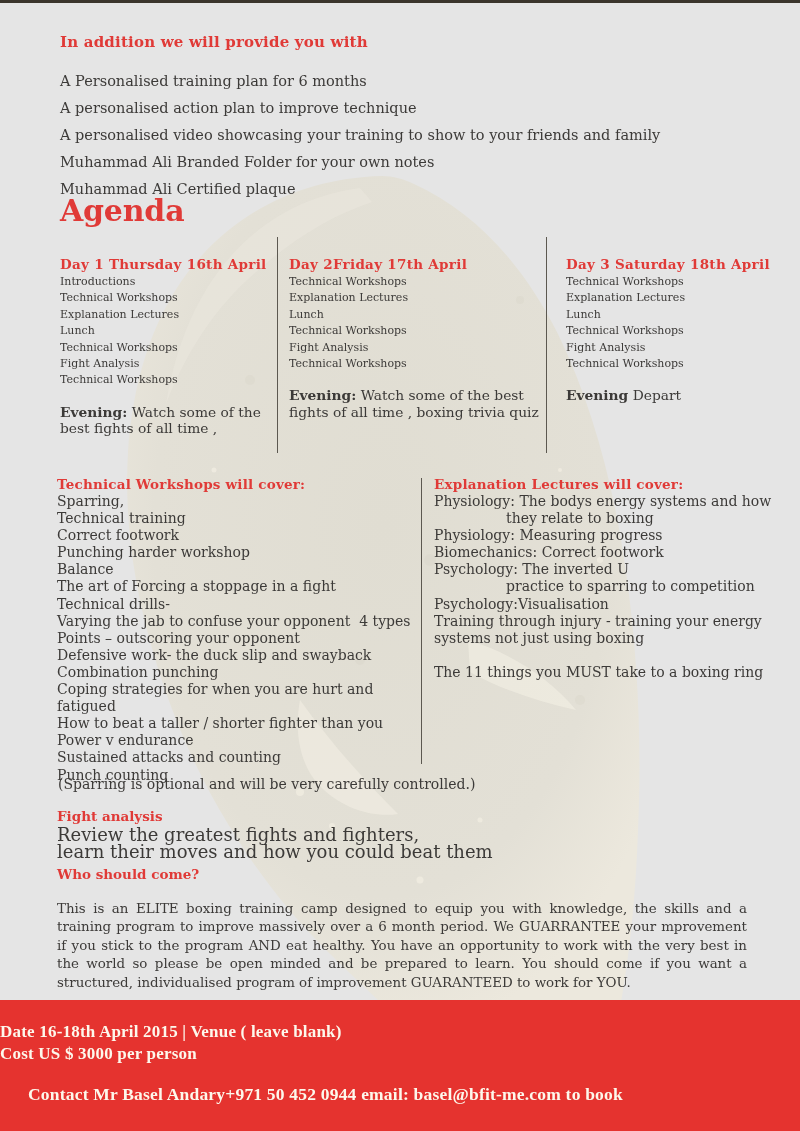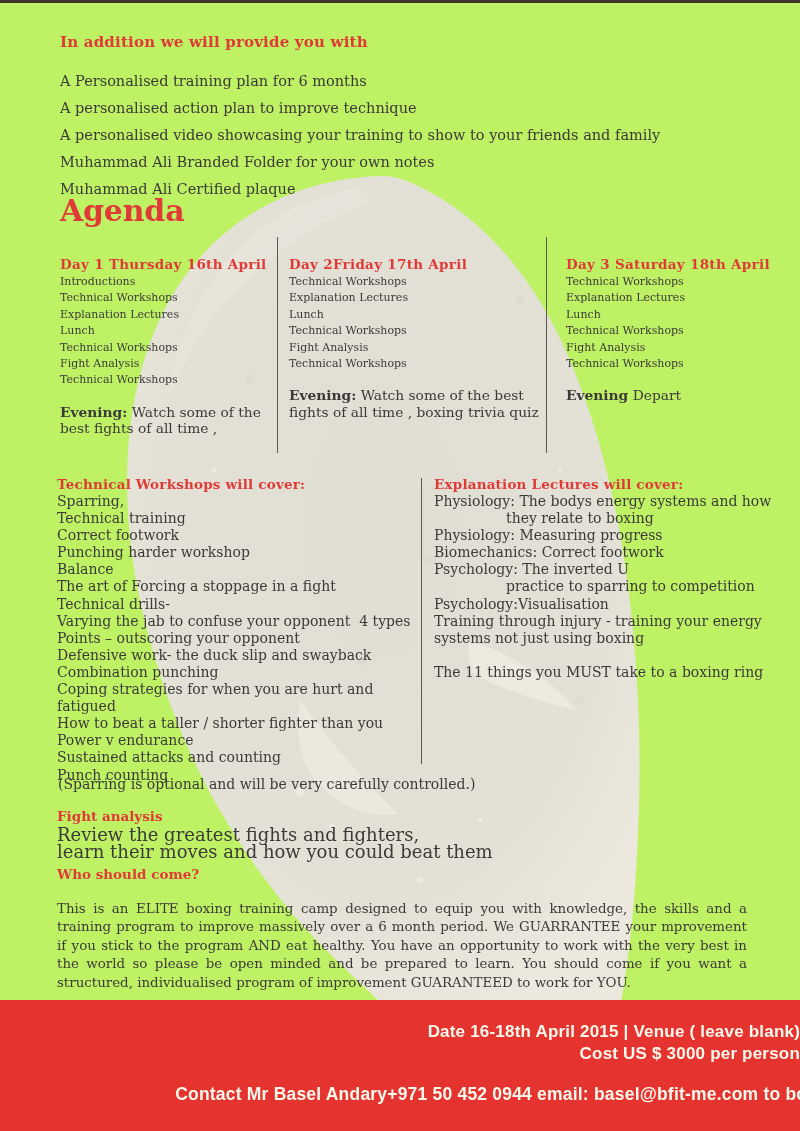--- a/index.html
+++ b/index.html
@@ -7,21 +7,21 @@
     padding: 0;
     background: #ffffff;
   }
   body {
     font-family: "DejaVu Serif", serif;
   }
   .page {
     position: relative;
     width: 800px;
     height: 1131px;
-    background: #bef264;
+    background: #e5e5e5;
     overflow: hidden;
     box-sizing: border-box;
   }
   .top-rule {
     position: absolute;
     top: 0; left: 0;
     width: 800px;
     height: 3px;
     background: #3b352c;
     z-index: 5;
@@ -196,23 +196,23 @@
     position: absolute;
     left: 0;
     bottom: 0;
     width: 800px;
     height: 131px;
     background: #e5332f;
     z-index: 4;
   }
   .footer-line {
     color: #fdf8ec;
-    font-family: Liberation Sans, sans-serif;
-    font-weight: bold;
-    text-align: right;
+    font-family: Liberation Serif, serif;
+    font-weight: bold;
+    text-align: left;
     width: 100%;
     position: absolute;
     letter-spacing: 0.2px;
   }
   .footer-l1 { top: 22px;  font-size: 17px; }
   .footer-l2 { top: 44px;  font-size: 17px; }
   .footer-l3 { top: 84px;  font-size: 17.5px; padding-left: 28px; }
 </style>
 </head>
 <body>

